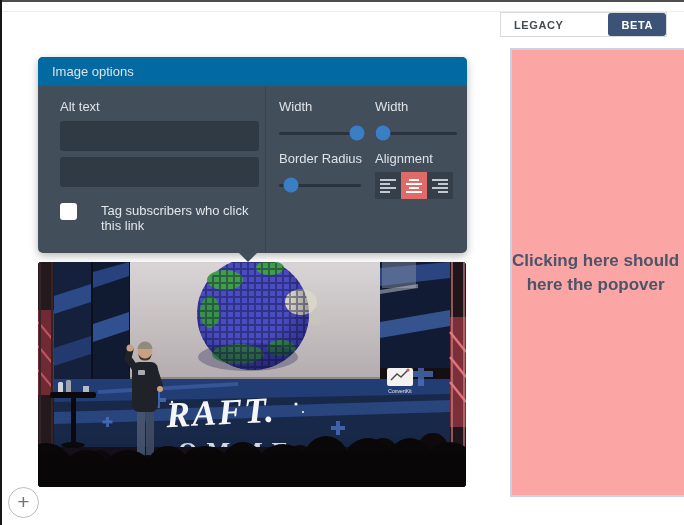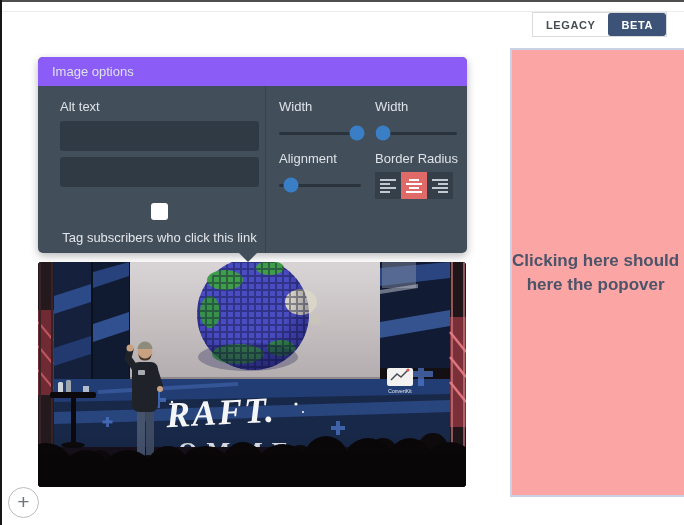--- a/index.html
+++ b/index.html
@@ -5,45 +5,45 @@
   * { margin:0; padding:0; box-sizing:border-box; }
   body { background:#ffffff; font-family:"Liberation Sans", sans-serif; }
   .screen { position:relative; width:684px; height:525px; background:#fff; overflow:hidden; }
 
   .edge-top  { position:absolute; top:0; left:0; right:0; height:2px; background:#4e4e4e; }
   .edge-left { position:absolute; top:0; left:0; bottom:0; width:2px; background:#161616; }
   .top-rule  { position:absolute; top:11px; left:2px; right:0; height:1px; background:#ececec; }
 
   
   .toggle-group { position:absolute; top:12px; right:17px; display:flex; border:1px solid #d8dadc;
-                  border-radius:0; overflow:hidden; background:#fff; height:25px; }
+                  border-radius:0; overflow:hidden; background:#fff; height:25px;gap:32px; }
   .toggle-btn { font-size:11px; letter-spacing:.6px; padding:0 13px; display:flex; align-items:center;
                 color:#464b52; cursor:pointer; font-weight:bold; }
   .toggle-btn.active { background:#3d5277; color:#fff; border-radius:3px; }
 
   
   .side-panel { position:absolute; left:474px; top:48px; width:203px; height:449px;
                 background:#fca5a5; border:2px solid #c9d2e4; display:flex; align-items:center;
                 justify-content:flex-start; text-align:center;margin-left:36px; }
   .side-panel-text { font-size:17px; font-weight:bold; color:#4b5468; line-height:1.4; }
 
   
   .popover { position:absolute; left:38px; top:57px; width:429px; height:196px; background:#434e5b;
              border-radius:5px; box-shadow:0 3px 8px rgba(0,0,0,.28); z-index:3; }
-  .popover-header { height:29px; background:#8b5cf6; border-radius:5px 5px 0 0; line-height:29px;
+  .popover-header { height:29px; background:#0369a1; border-radius:5px 5px 0 0; line-height:29px;
                     padding-left:14px; font-size:13px; color:#dde2e7; }
   .popover-caret { position:absolute; top:100%; left:201px; width:0; height:0;
                    border-left:9px solid transparent; border-right:9px solid transparent;
                    border-top:9px solid #434e5b; }
   .popover-divider { position:absolute; left:227px; top:29px; bottom:0; width:1px; background:#39434e; }
   .col-left { position:absolute; left:8px; top:29px; width:227px; padding:9px 14px; }
   .field-label { font-size:13px; color:#dde2e7; display:block; margin:4px 0 7px; }
   .text-input { width:199px; height:30px; background:#303a44; border:none; border-radius:3px;
                 color:#e6eaee; font-size:13px; padding:0 8px; outline:none; margin-bottom:6px; }
-  .checkbox-row { display:flex; align-items:center; gap:10px; margin-top:10px;flex-direction:column; }
+  .checkbox-row { display:flex; gap:24px; margin-top:10px; }
   .checkbox { width:17px; height:17px; background:#ffffff; border-radius:3px; flex:0 0 auto; cursor:pointer; }
   .checkbox-label { font-size:13px; color:#e2e6ea; }
 
   .col-right { position:absolute; left:228px; top:29px; right:0; padding:9px 13px; }
   .ctl-grid { display:grid; grid-template-columns:84px 84px; column-gap:12px; }
   .ctl-label { font-size:13px; color:#dde2e7; height:20px; margin-top:4px; white-space:nowrap; }
   .slider { position:relative; height:28px; cursor:pointer; }
   .slider-track { position:absolute; left:0; right:2px; top:50%; height:3px; margin-top:-1px;
                   background:#2b343d; border-radius:2px; }
   .slider-handle { position:absolute; top:50%; width:15px; height:15px; border-radius:50%;
@@ -262,22 +262,22 @@
 
         <div class="slider">
           <div class="slider-track"></div>
           <div class="slider-handle" style="left: 93%;"></div>
         </div>
         <div class="slider">
           <div class="slider-track"></div>
           <div class="slider-handle" style="left: 9%;"></div>
         </div>
 
+        <div class="ctl-label">Border Radius</div>
         <div class="ctl-label">Alignment</div>
-        <div class="ctl-label">Border Radius</div>
 
         <div class="slider">
           <div class="slider-track"></div>
           <div class="slider-handle" style="left: 14%;"></div>
         </div>
 
         <div class="align-group">
           <div class="align-btn">
             <svg width="16" height="14" viewBox="0 0 16 14">
               <rect x="0" y="0" width="16" height="2"></rect>

